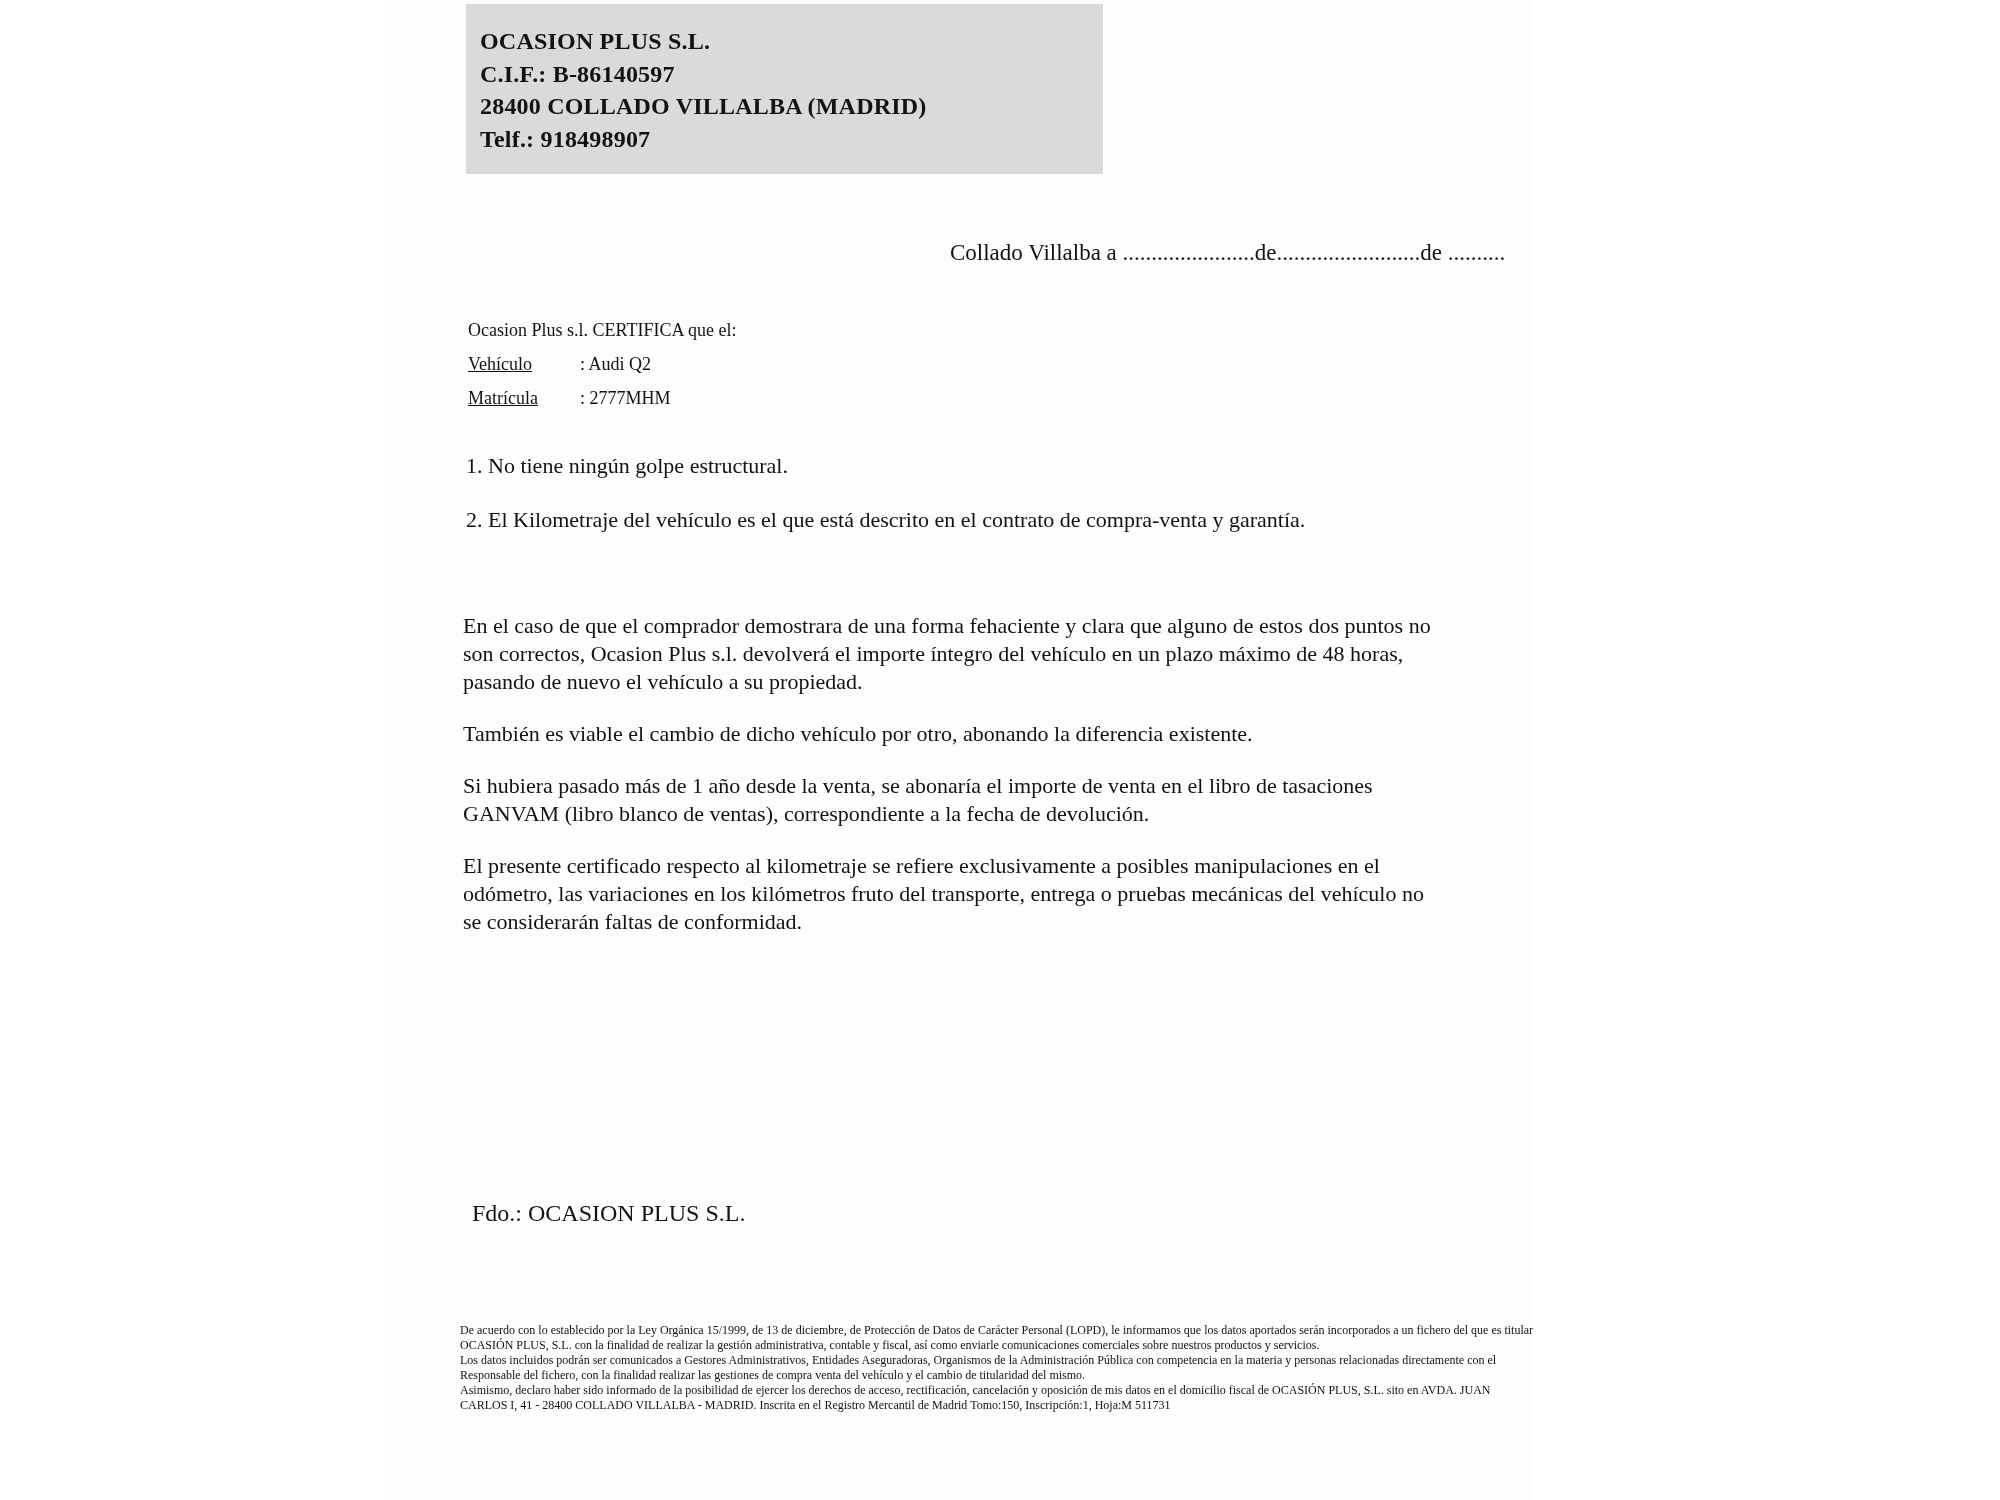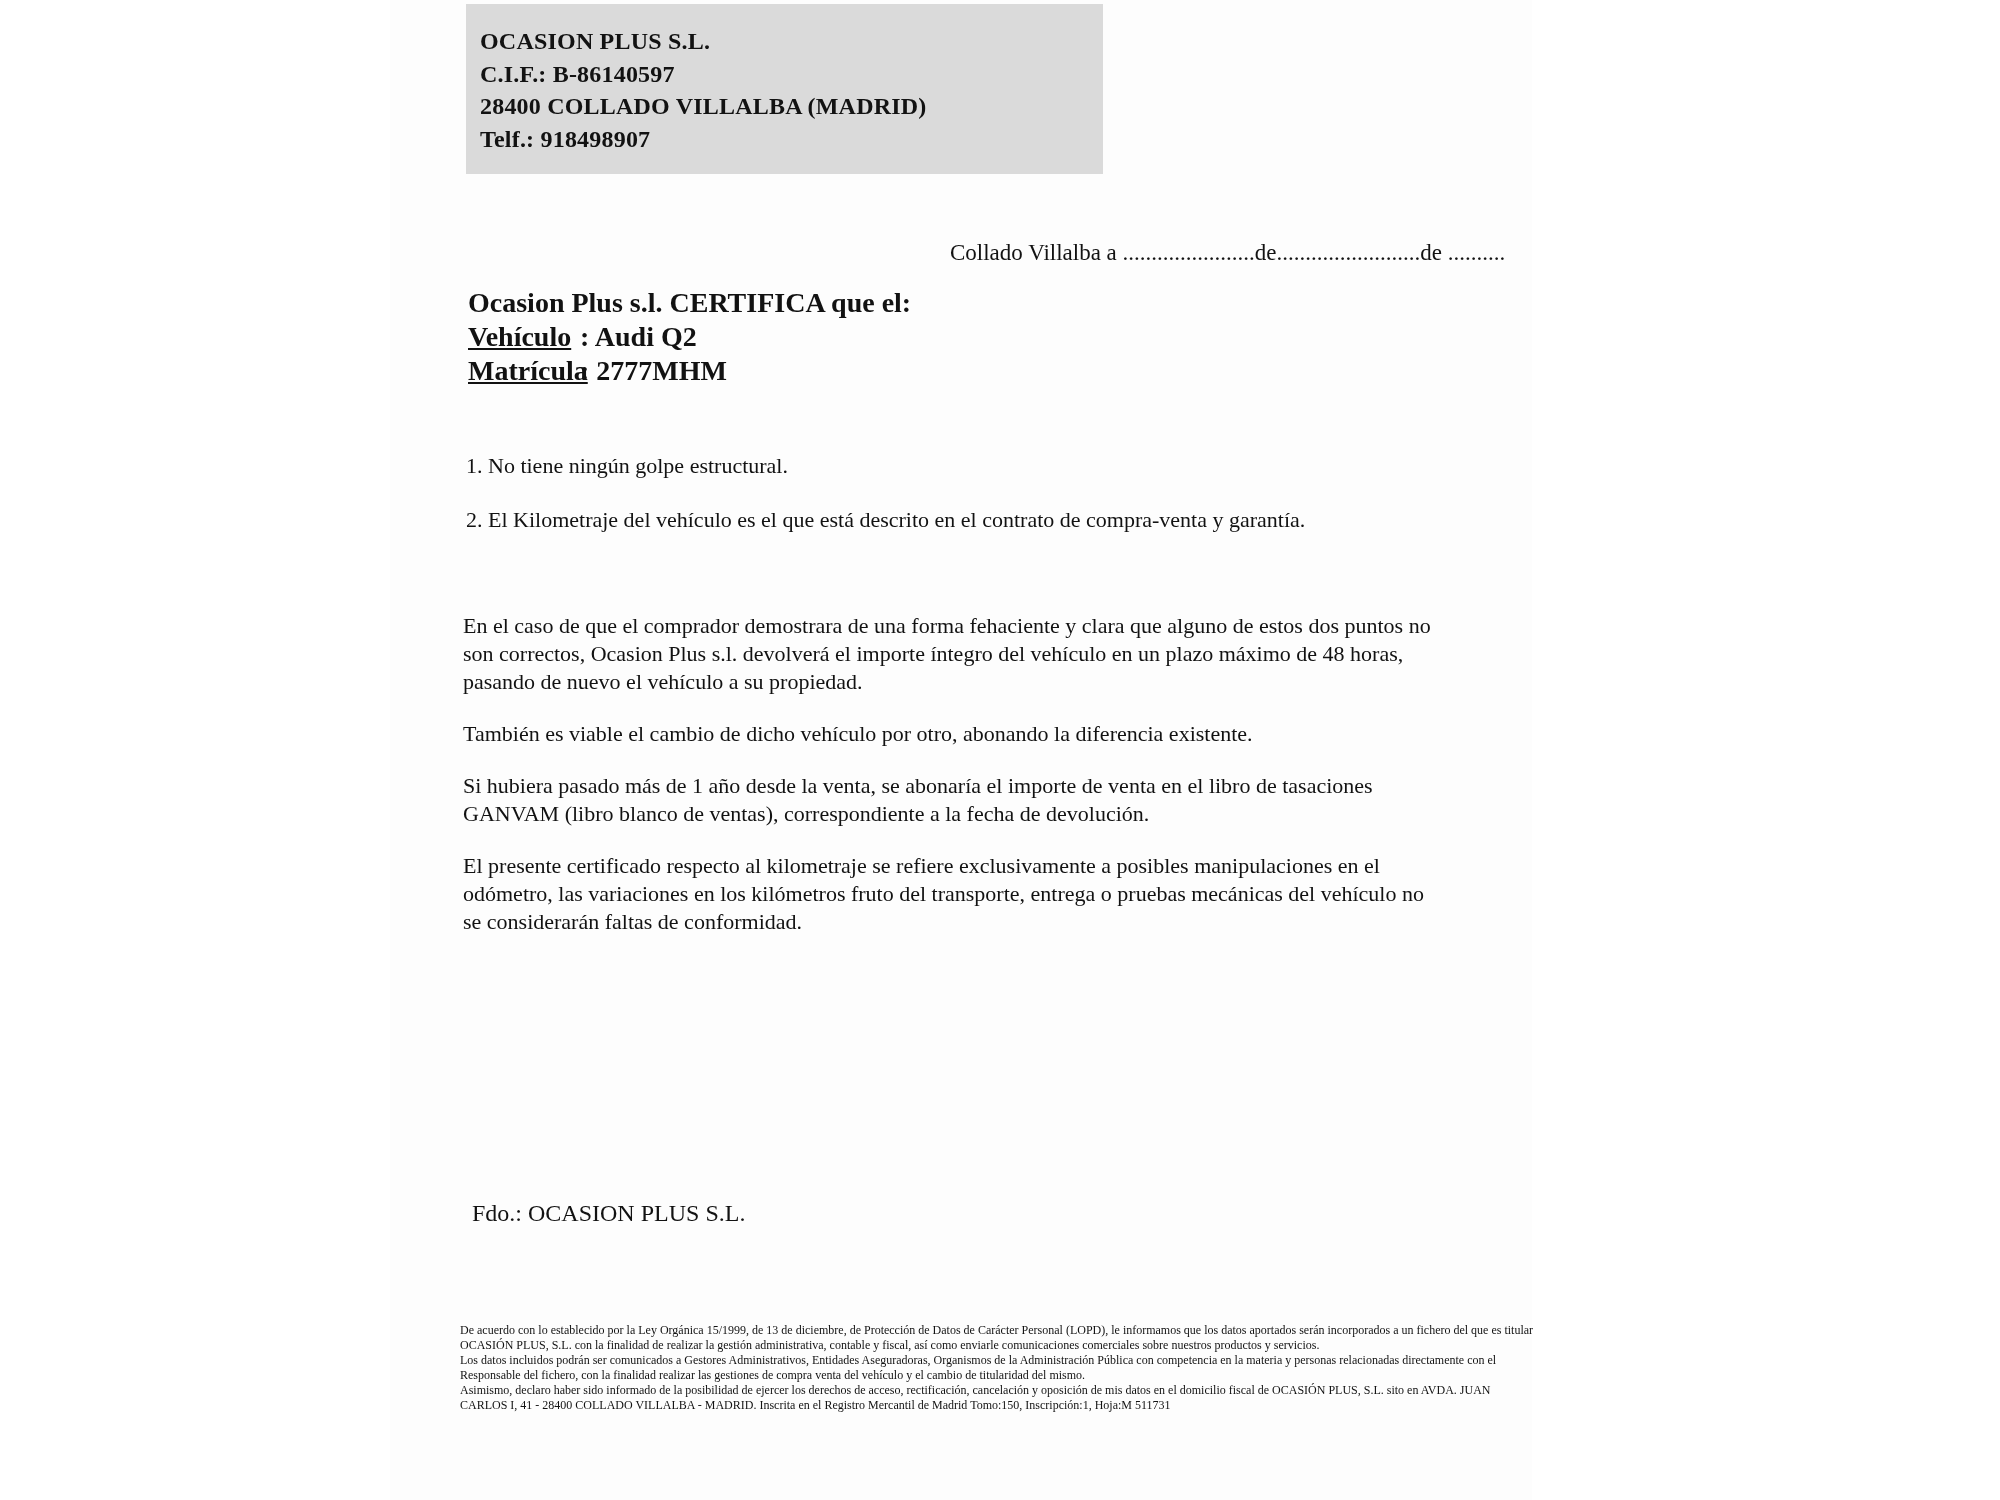--- a/index.html
+++ b/index.html
@@ -30,22 +30,22 @@
     padding:21px 0 0 14px;
     font-weight:bold;
     font-size:24px;line-height:32.5px;
     letter-spacing:.2px;
   }
   .date-line{
     position:absolute;left:560px;top:240px;
     font-size:23px;white-space:nowrap;
   }
   .certify{
-    position:absolute;left:78px;top:286px;
-    font-size:28px;line-height:34px;font-weight:bold;
+    position:absolute;left:78px;top:313px;
+    font-size:18px;line-height:34px;
   }
   .certify .row{display:flex;}
   .certify .label{
     text-decoration:underline;
     width:112px;flex:0 0 112px;
   }
   .item-1{position:absolute;left:76px;top:453px;font-size:22px;white-space:nowrap;text-align:center;}
   .item-2{position:absolute;left:76px;top:507px;font-size:22px;white-space:nowrap;}
   .paragraphs{
     position:absolute;left:73px;top:612px;

